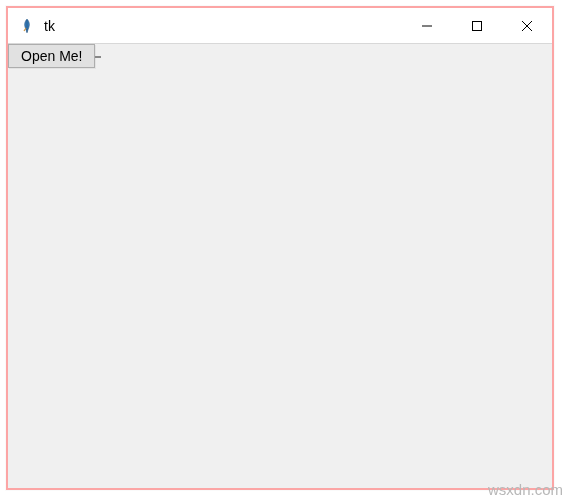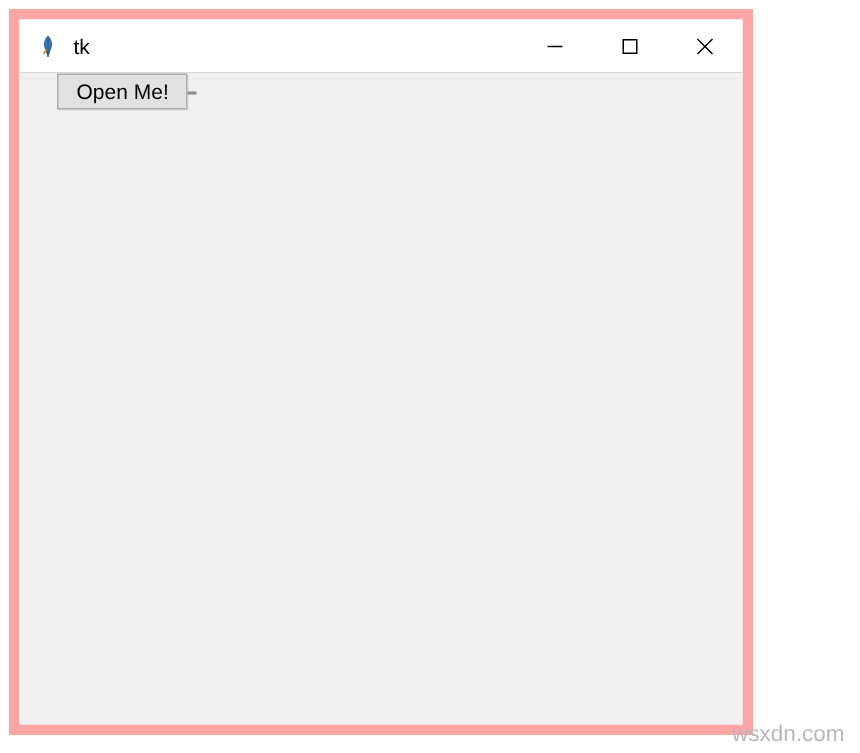--- a/index.html
+++ b/index.html
@@ -11,23 +11,23 @@
       font-family: "Segoe UI", Tahoma, sans-serif;
       background: #fff;
       width: 573px;
       height: 502px;
       position: relative;
     }
     .window {
       position: absolute;
       left: 6px;
       top: 6px;
-      width: 496px;
+      width: 548px;
       height: 484px;
-      border: 7px solid #fca5a5;
+      border: 2px solid #fca5a5;
       background: #fff;
       box-shadow: 0 0 0 1px rgba(0,0,0,0.02);
     }
     .titlebar {
       height: 36px;
       background: #fff;
       display: flex;
       align-items: center;
       border-bottom: 1px solid #d8d8d8;
     }
@@ -76,21 +76,20 @@
       padding: 0;
     }
     .tk-button {
       font-family: "Segoe UI", Tahoma, sans-serif;
       font-size: 14px;
       color: #000;
       background: #e1e1e1;
       border: 1px solid #adadad;
       padding: 3px 12px;
       box-shadow: 1px 1px 0 rgba(0,0,0,0.05);
-      margin-left: 25px;
     }
     .tick {
       position: absolute;
       right: -6px;
       top: 50%;
       width: 6px;
       height: 2px;
       background: #888;
     }
     .watermark {

